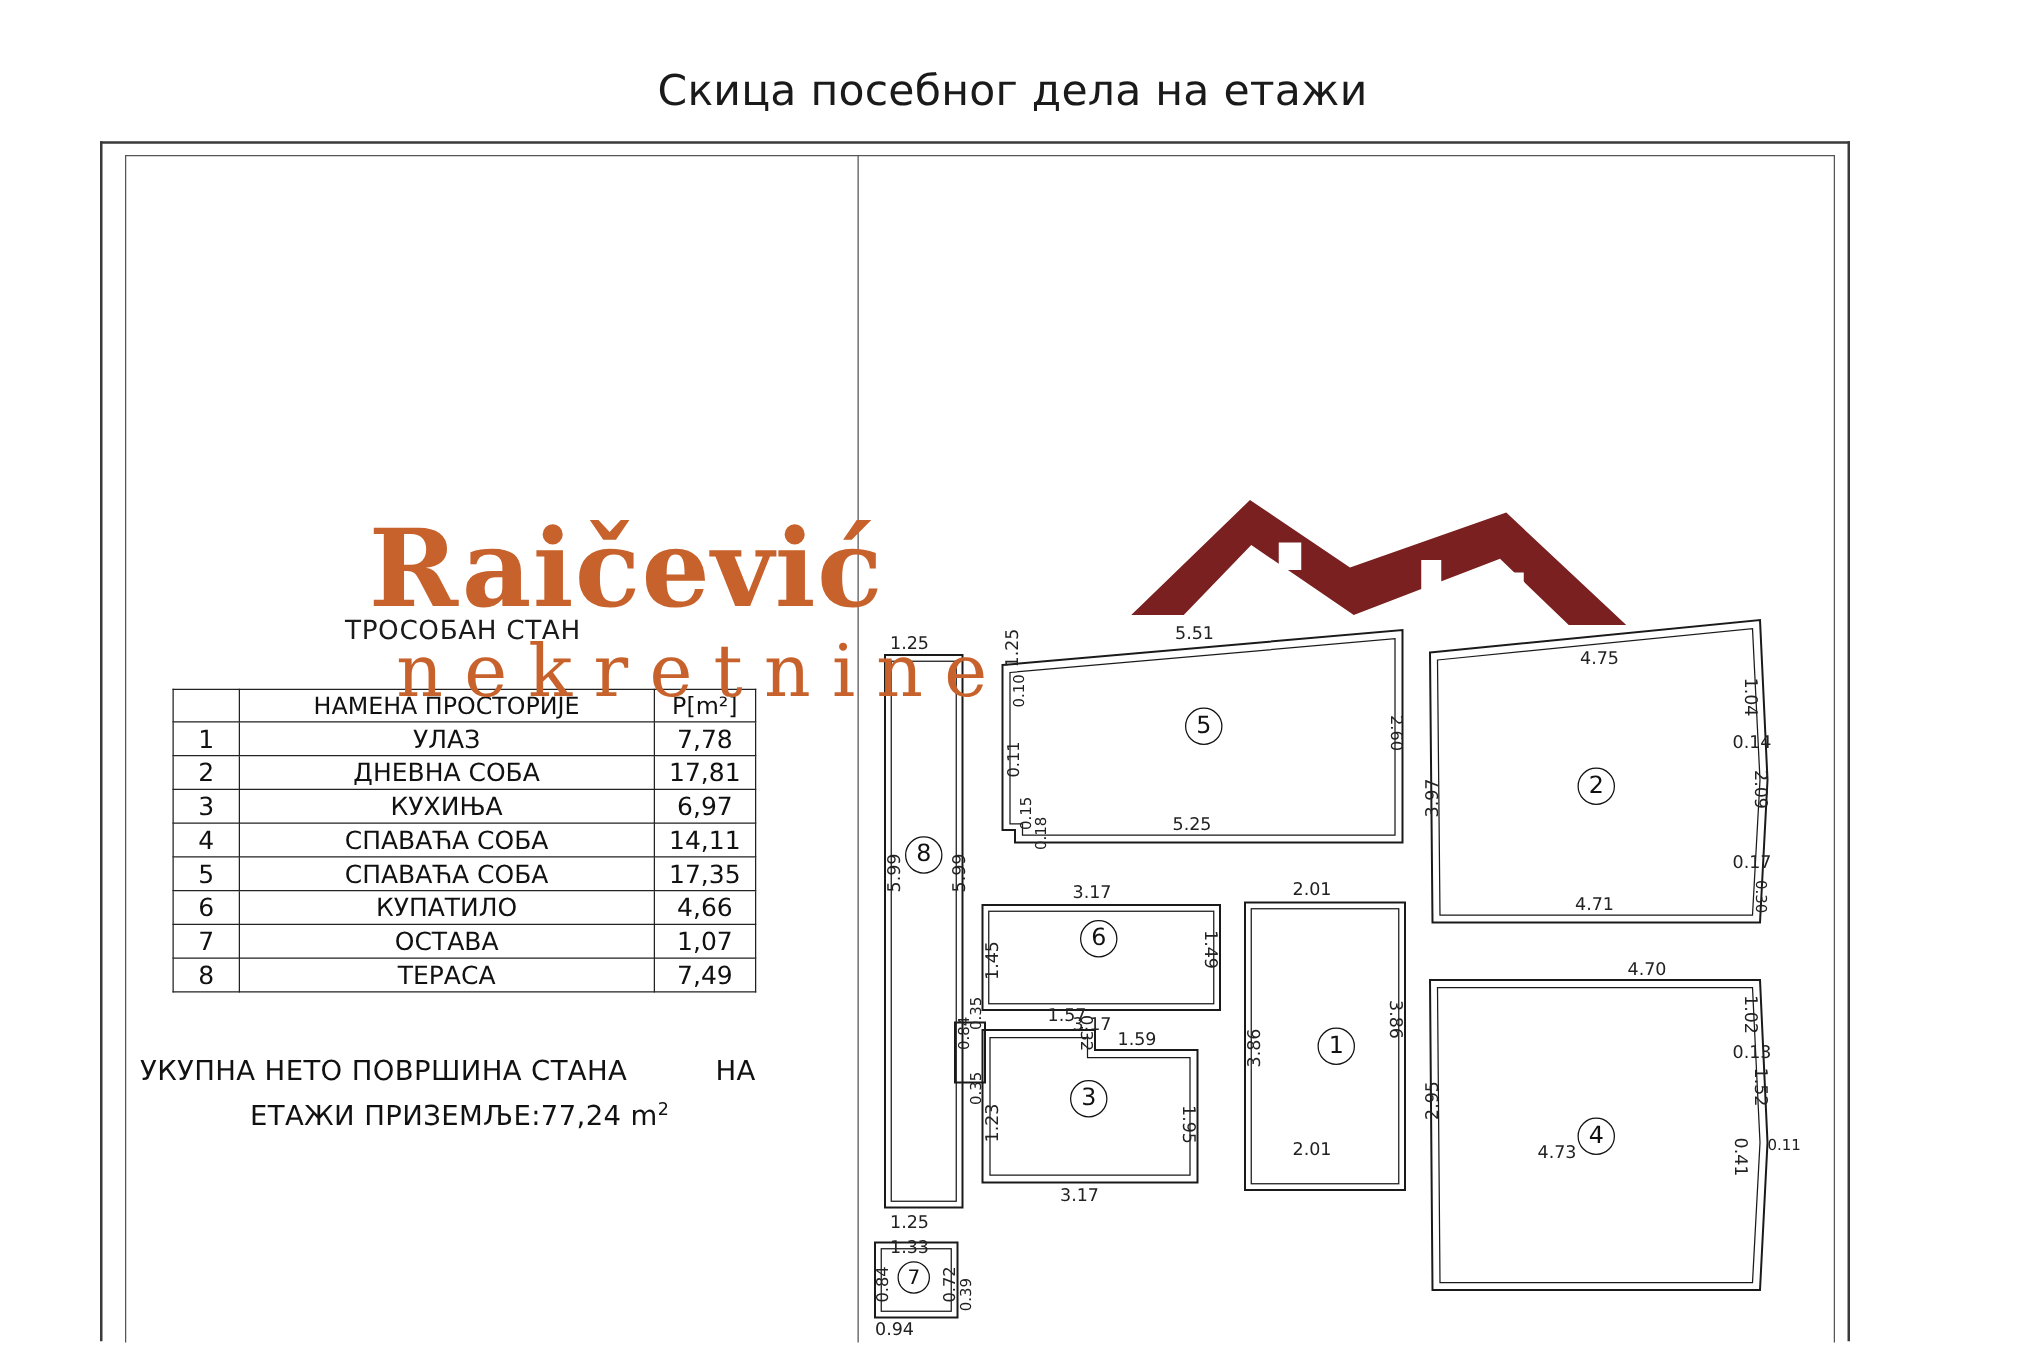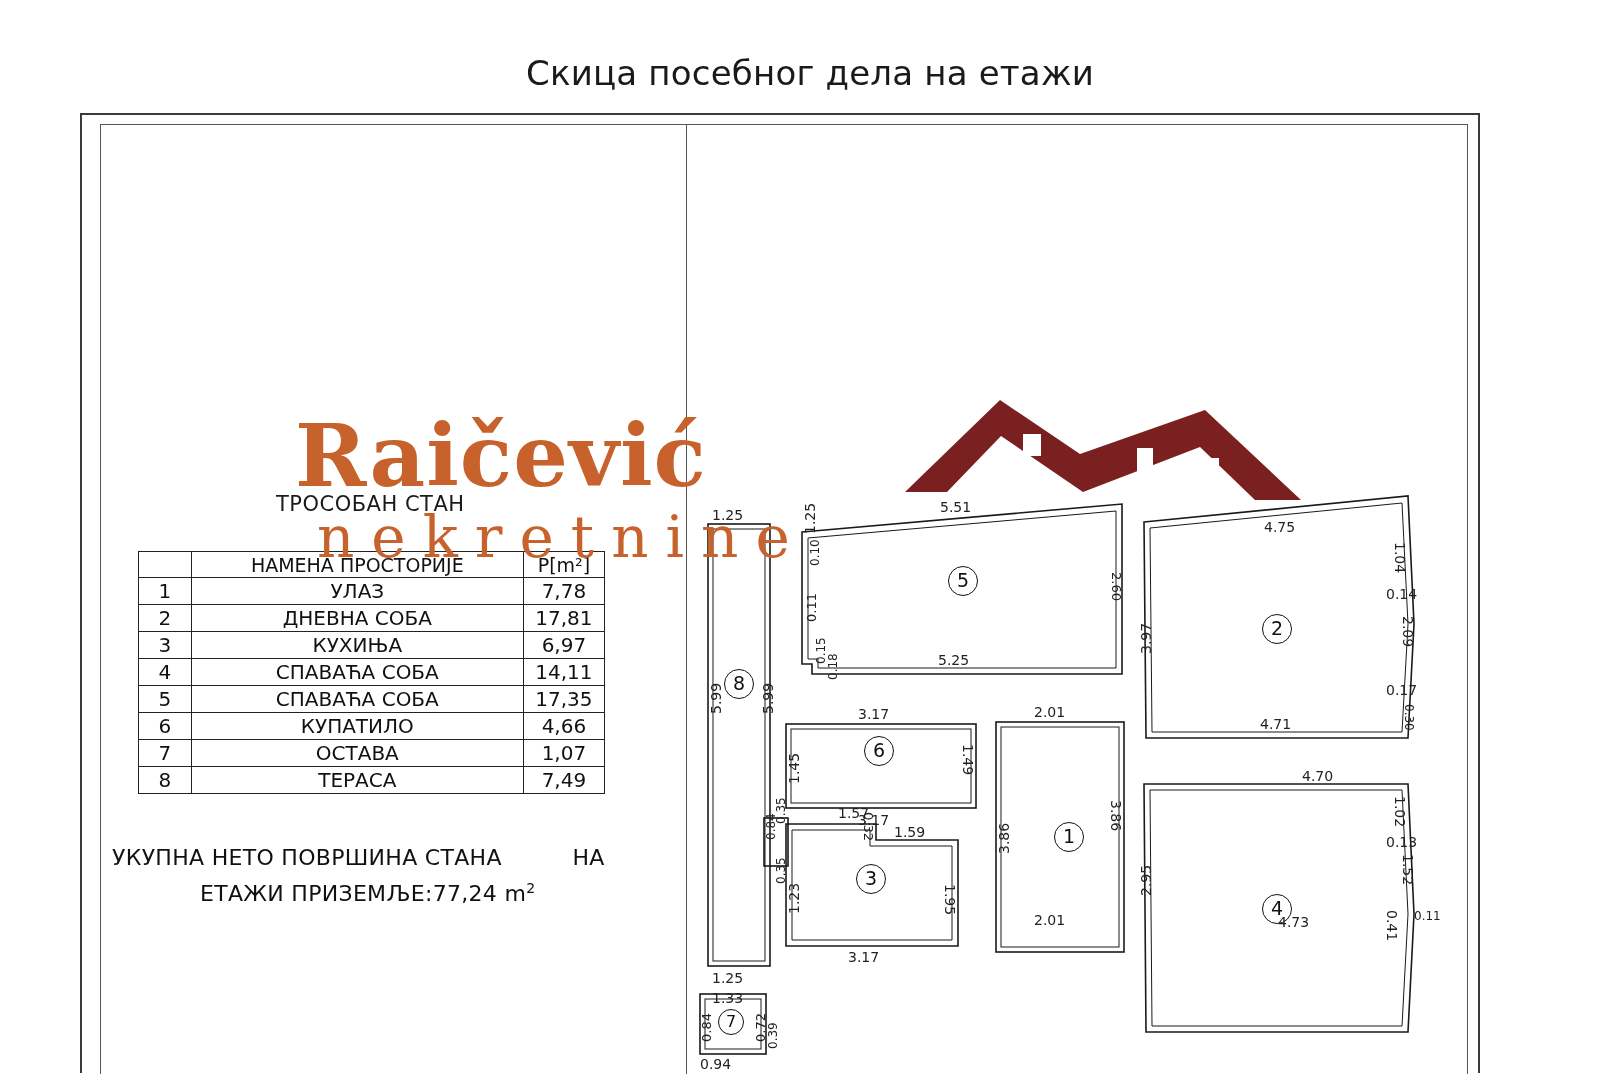--- a/index.html
+++ b/index.html
@@ -318,21 +318,21 @@
     <div class="dim v" style="left:88px; top:760px; font-size:12px;">0.35</div>
 
     
     <div class="dim" style="left:348px; top:580px;">2.01</div>
     <div class="dim" style="left:348px; top:788px;">2.01</div>
     <div class="dim v" style="left:310px; top:730px;">3.86</div>
     <div class="dim vr" style="left:438px; top:676px;">3.86</div>
 
     
     <div class="dim" style="left:578px; top:644px;margin-left:38px;">4.70</div>
-    <div class="dim" style="left:592px; top:790px;">4.73</div>
+    <div class="dim" style="left:544px; top:790px;">4.73</div>
     <div class="dim v" style="left:452px; top:772px;">2.95</div>
     <div class="dim vr" style="left:722px; top:672px;">1.02</div>
     <div class="dim" style="left:700px; top:710px;">0.13</div>
     <div class="dim vr" style="left:730px; top:730px;">1.52</div>
     <div class="dim vr" style="left:714px; top:786px;">0.41</div>
     <div class="dim" style="left:728px; top:785px; font-size:12px;">0.11</div>
   </div>
 
   <div id="watermark">
     <svg width="400" height="130" viewBox="0 0 400 130" style="position:absolute; left:610px; top:-3px;">

